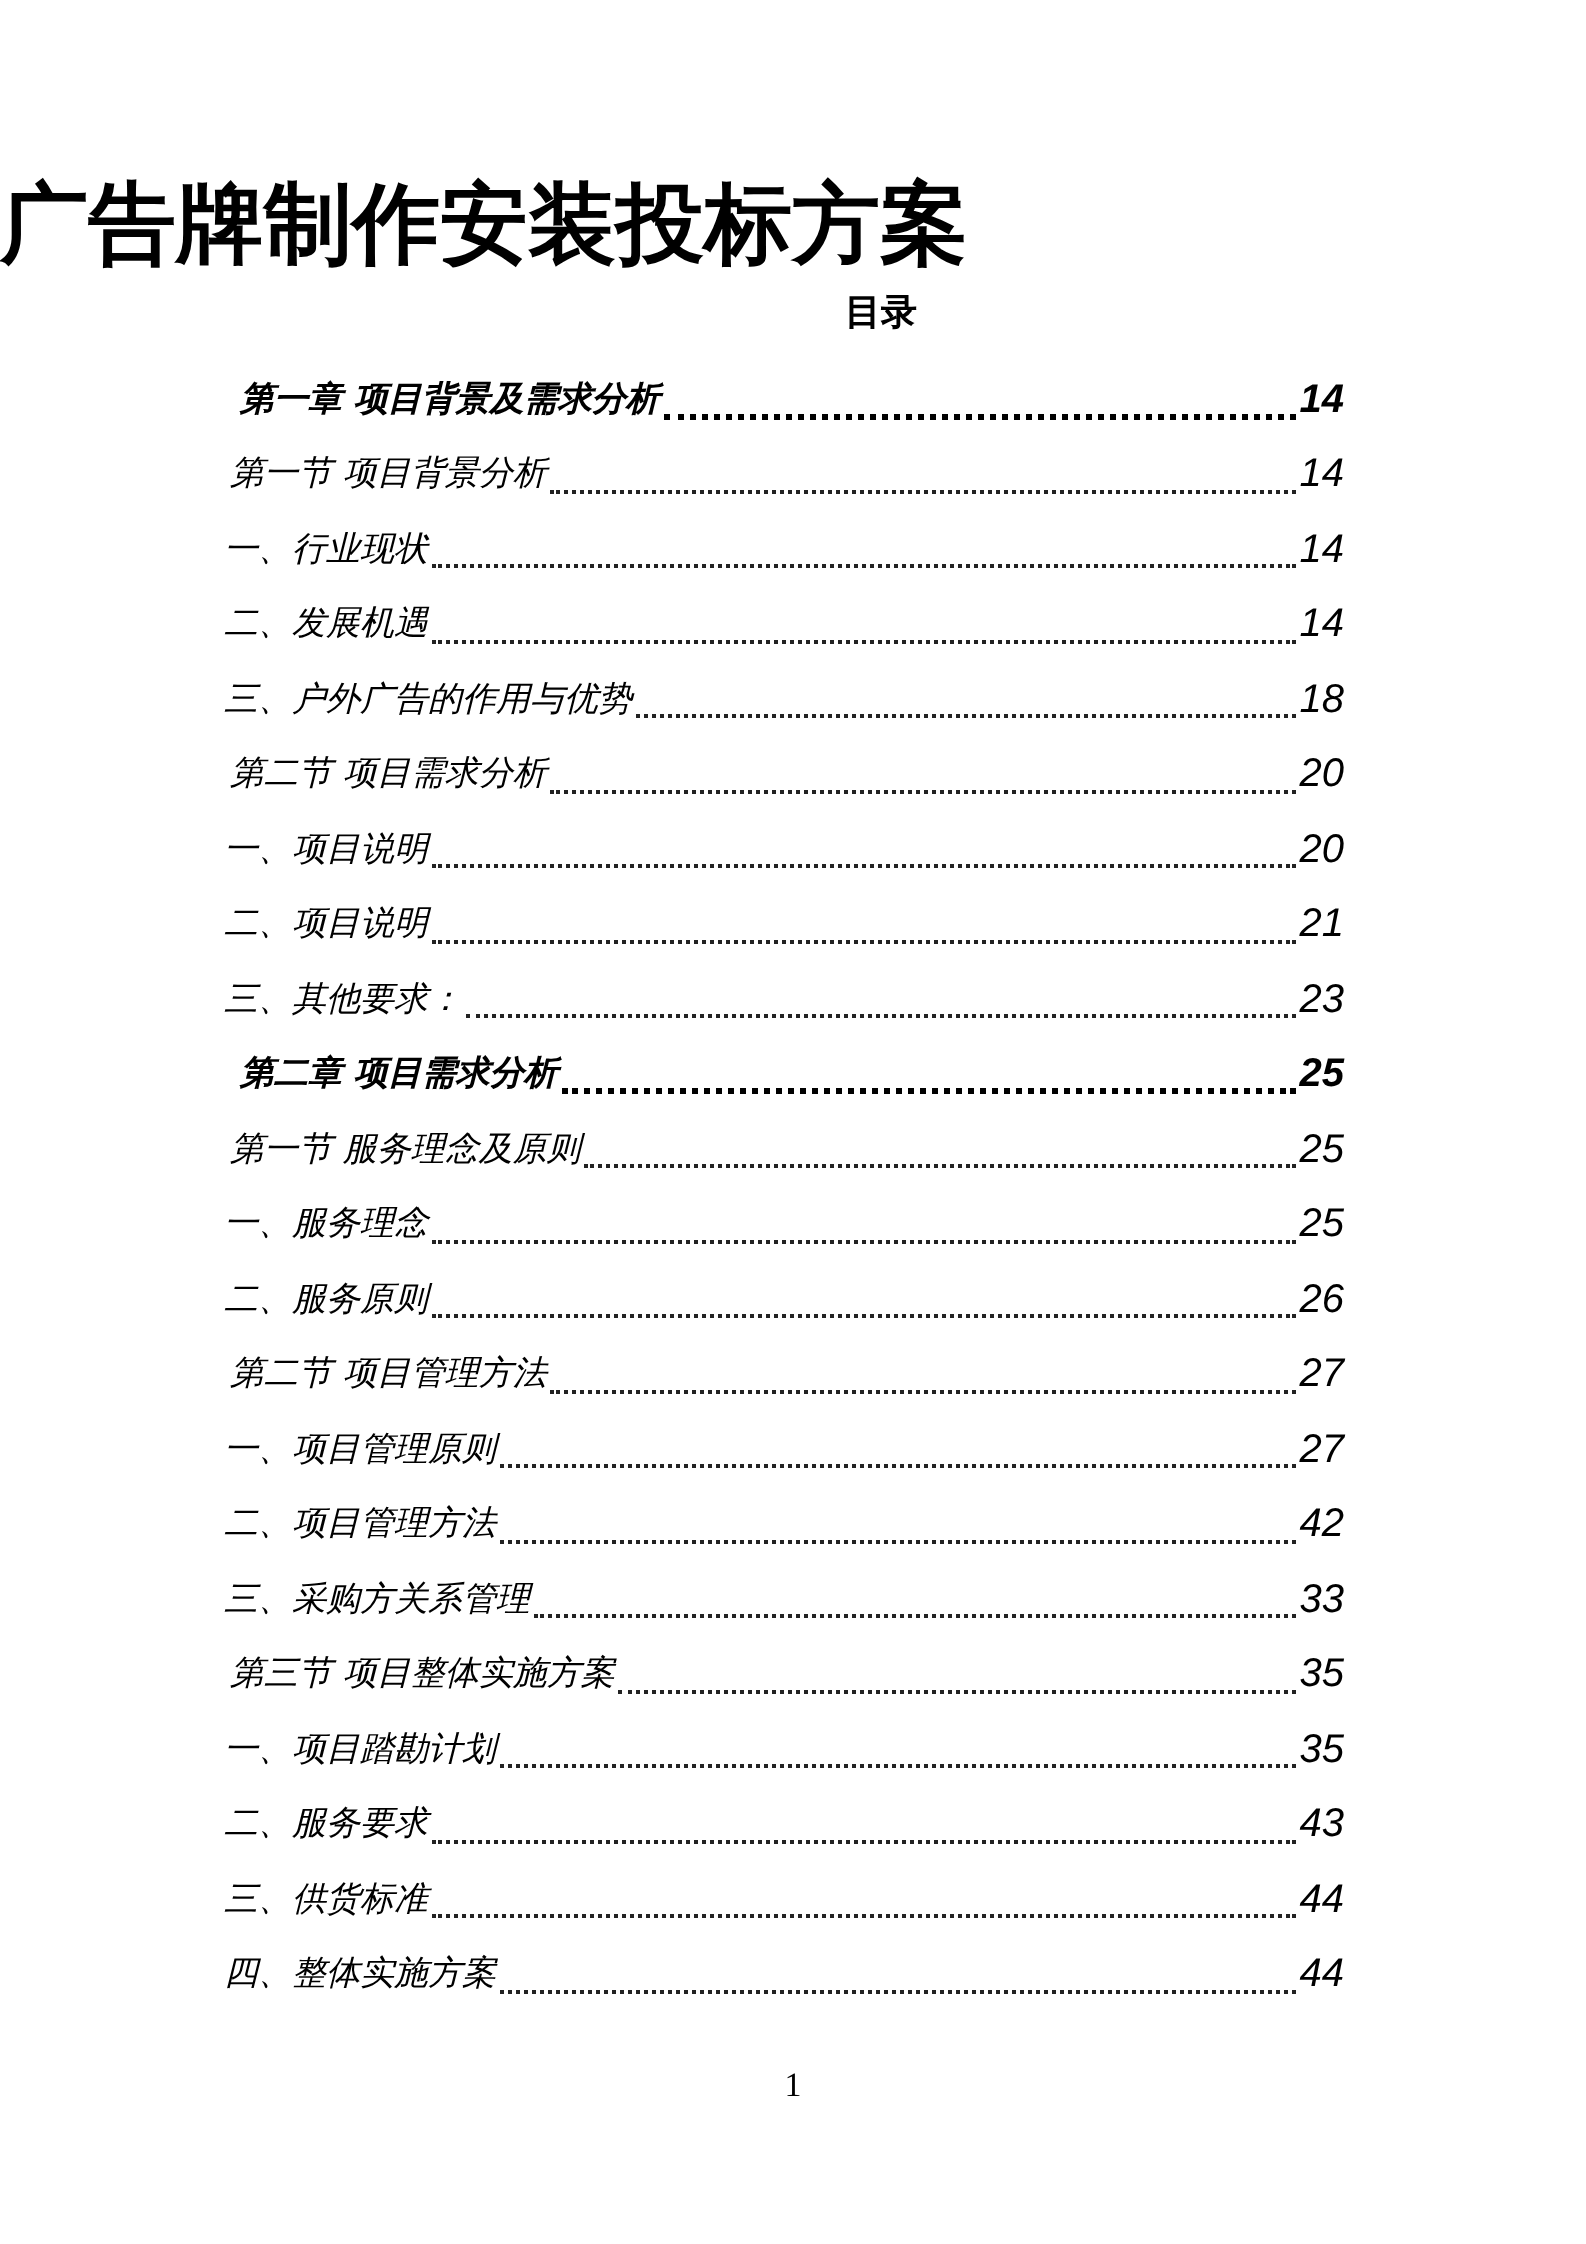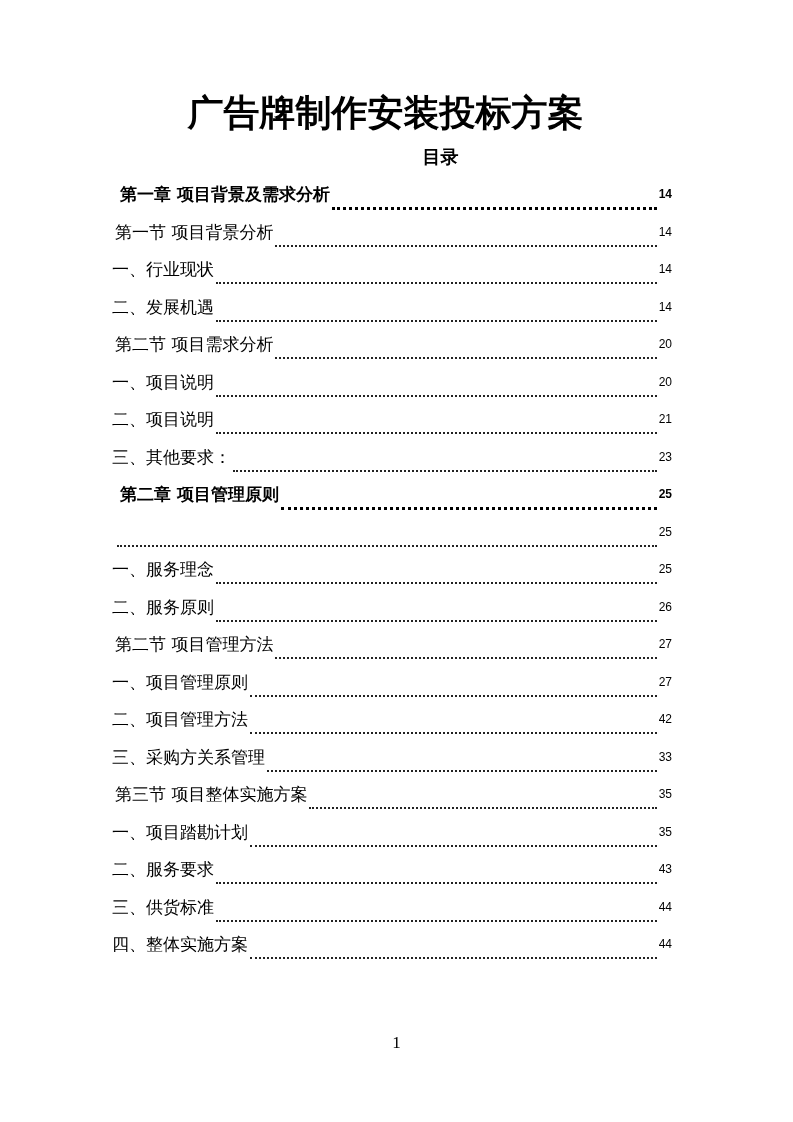--- a/index.html
+++ b/index.html
@@ -13,22 +13,22 @@
       position: relative;
       overflow: hidden;
       font-family: "DejaVu Sans", "Liberation Sans", sans-serif;
       color: #000000;
     }
     .doc-title {
       position: absolute;
       top: 88px;
       left: 0;
       width: 771px;
-      text-align: center;
-      font-size: 36px;
+      text-align: left;
+      font-size: 44px;
       font-weight: bold;
       line-height: 50px;
       letter-spacing: 0px;
     }
     .toc-heading {
       position: absolute;
       top: 144px;
       left: 0;
       width: 793px;
       text-align: center;
@@ -43,26 +43,27 @@
       left: 0;
       width: 793px;
       margin: 0;
       padding: 0;
       list-style: none;
     }
     .toc-entry {
       position: relative;
       height: 37.5px;
       display: flex;
-      align-items: flex-start;
+      align-items: center;
       box-sizing: border-box;
       padding-right: 121px;
       font-size: 17px;
       line-height: 26px;
       cursor: pointer;
+      font-style: italic;
     }
     .toc-entry.level-1 { padding-left: 120px; font-weight: bold; }
     .toc-entry.level-2 { padding-left: 115px; }
     .toc-entry.level-3 { padding-left: 112px; }
     .toc-text {
       white-space: nowrap;
       flex: 0 0 auto;
     }
     .toc-leader {
       flex: 1 1 auto;
@@ -72,21 +73,21 @@
       position: relative;
       top: 8px;
       border-bottom: 2px dotted #222222;
     }
     .toc-entry.level-1 .toc-leader {
       border-bottom: 3px dotted #000000;
     }
     .toc-page {
       flex: 0 0 auto;
       font-family: "Liberation Sans", sans-serif;
-      font-size: 12px;
+      font-size: 20px;
       white-space: nowrap;
     }
     .page-number {
       position: absolute;
       top: 1030px;
       left: 0;
       width: 793px;
       text-align: center;
       font-family: "Liberation Serif", serif;
       font-size: 17px;
@@ -114,20 +115,25 @@
     <li class="toc-entry level-3">
       <span class="toc-text">一、行业现状</span>
       <span class="toc-leader"></span>
       <span class="toc-page">14</span>
     </li>
     <li class="toc-entry level-3">
       <span class="toc-text">二、发展机遇</span>
       <span class="toc-leader"></span>
       <span class="toc-page">14</span>
     </li>
+    <li class="toc-entry level-3">
+      <span class="toc-text">三、户外广告的作用与优势</span>
+      <span class="toc-leader"></span>
+      <span class="toc-page">18</span>
+    </li>
     <li class="toc-entry level-2">
       <span class="toc-text">第二节  项目需求分析</span>
       <span class="toc-leader"></span>
       <span class="toc-page">20</span>
     </li>
     <li class="toc-entry level-3">
       <span class="toc-text">一、项目说明</span>
       <span class="toc-leader"></span>
       <span class="toc-page">20</span>
     </li>
@@ -135,25 +141,26 @@
       <span class="toc-text">二、项目说明</span>
       <span class="toc-leader"></span>
       <span class="toc-page">21</span>
     </li>
     <li class="toc-entry level-3">
       <span class="toc-text">三、其他要求：</span>
       <span class="toc-leader"></span>
       <span class="toc-page">23</span>
     </li>
     <li class="toc-entry level-1">
-      <span class="toc-text">第二章  项目管理原则</span>
+      <span class="toc-text">第二章  项目需求分析</span>
       <span class="toc-leader"></span>
       <span class="toc-page">25</span>
     </li>
     <li class="toc-entry level-2">
+      <span class="toc-text">第一节  服务理念及原则</span>
       <span class="toc-leader"></span>
       <span class="toc-page">25</span>
     </li>
     <li class="toc-entry level-3">
       <span class="toc-text">一、服务理念</span>
       <span class="toc-leader"></span>
       <span class="toc-page">25</span>
     </li>
     <li class="toc-entry level-3">
       <span class="toc-text">二、服务原则</span>

